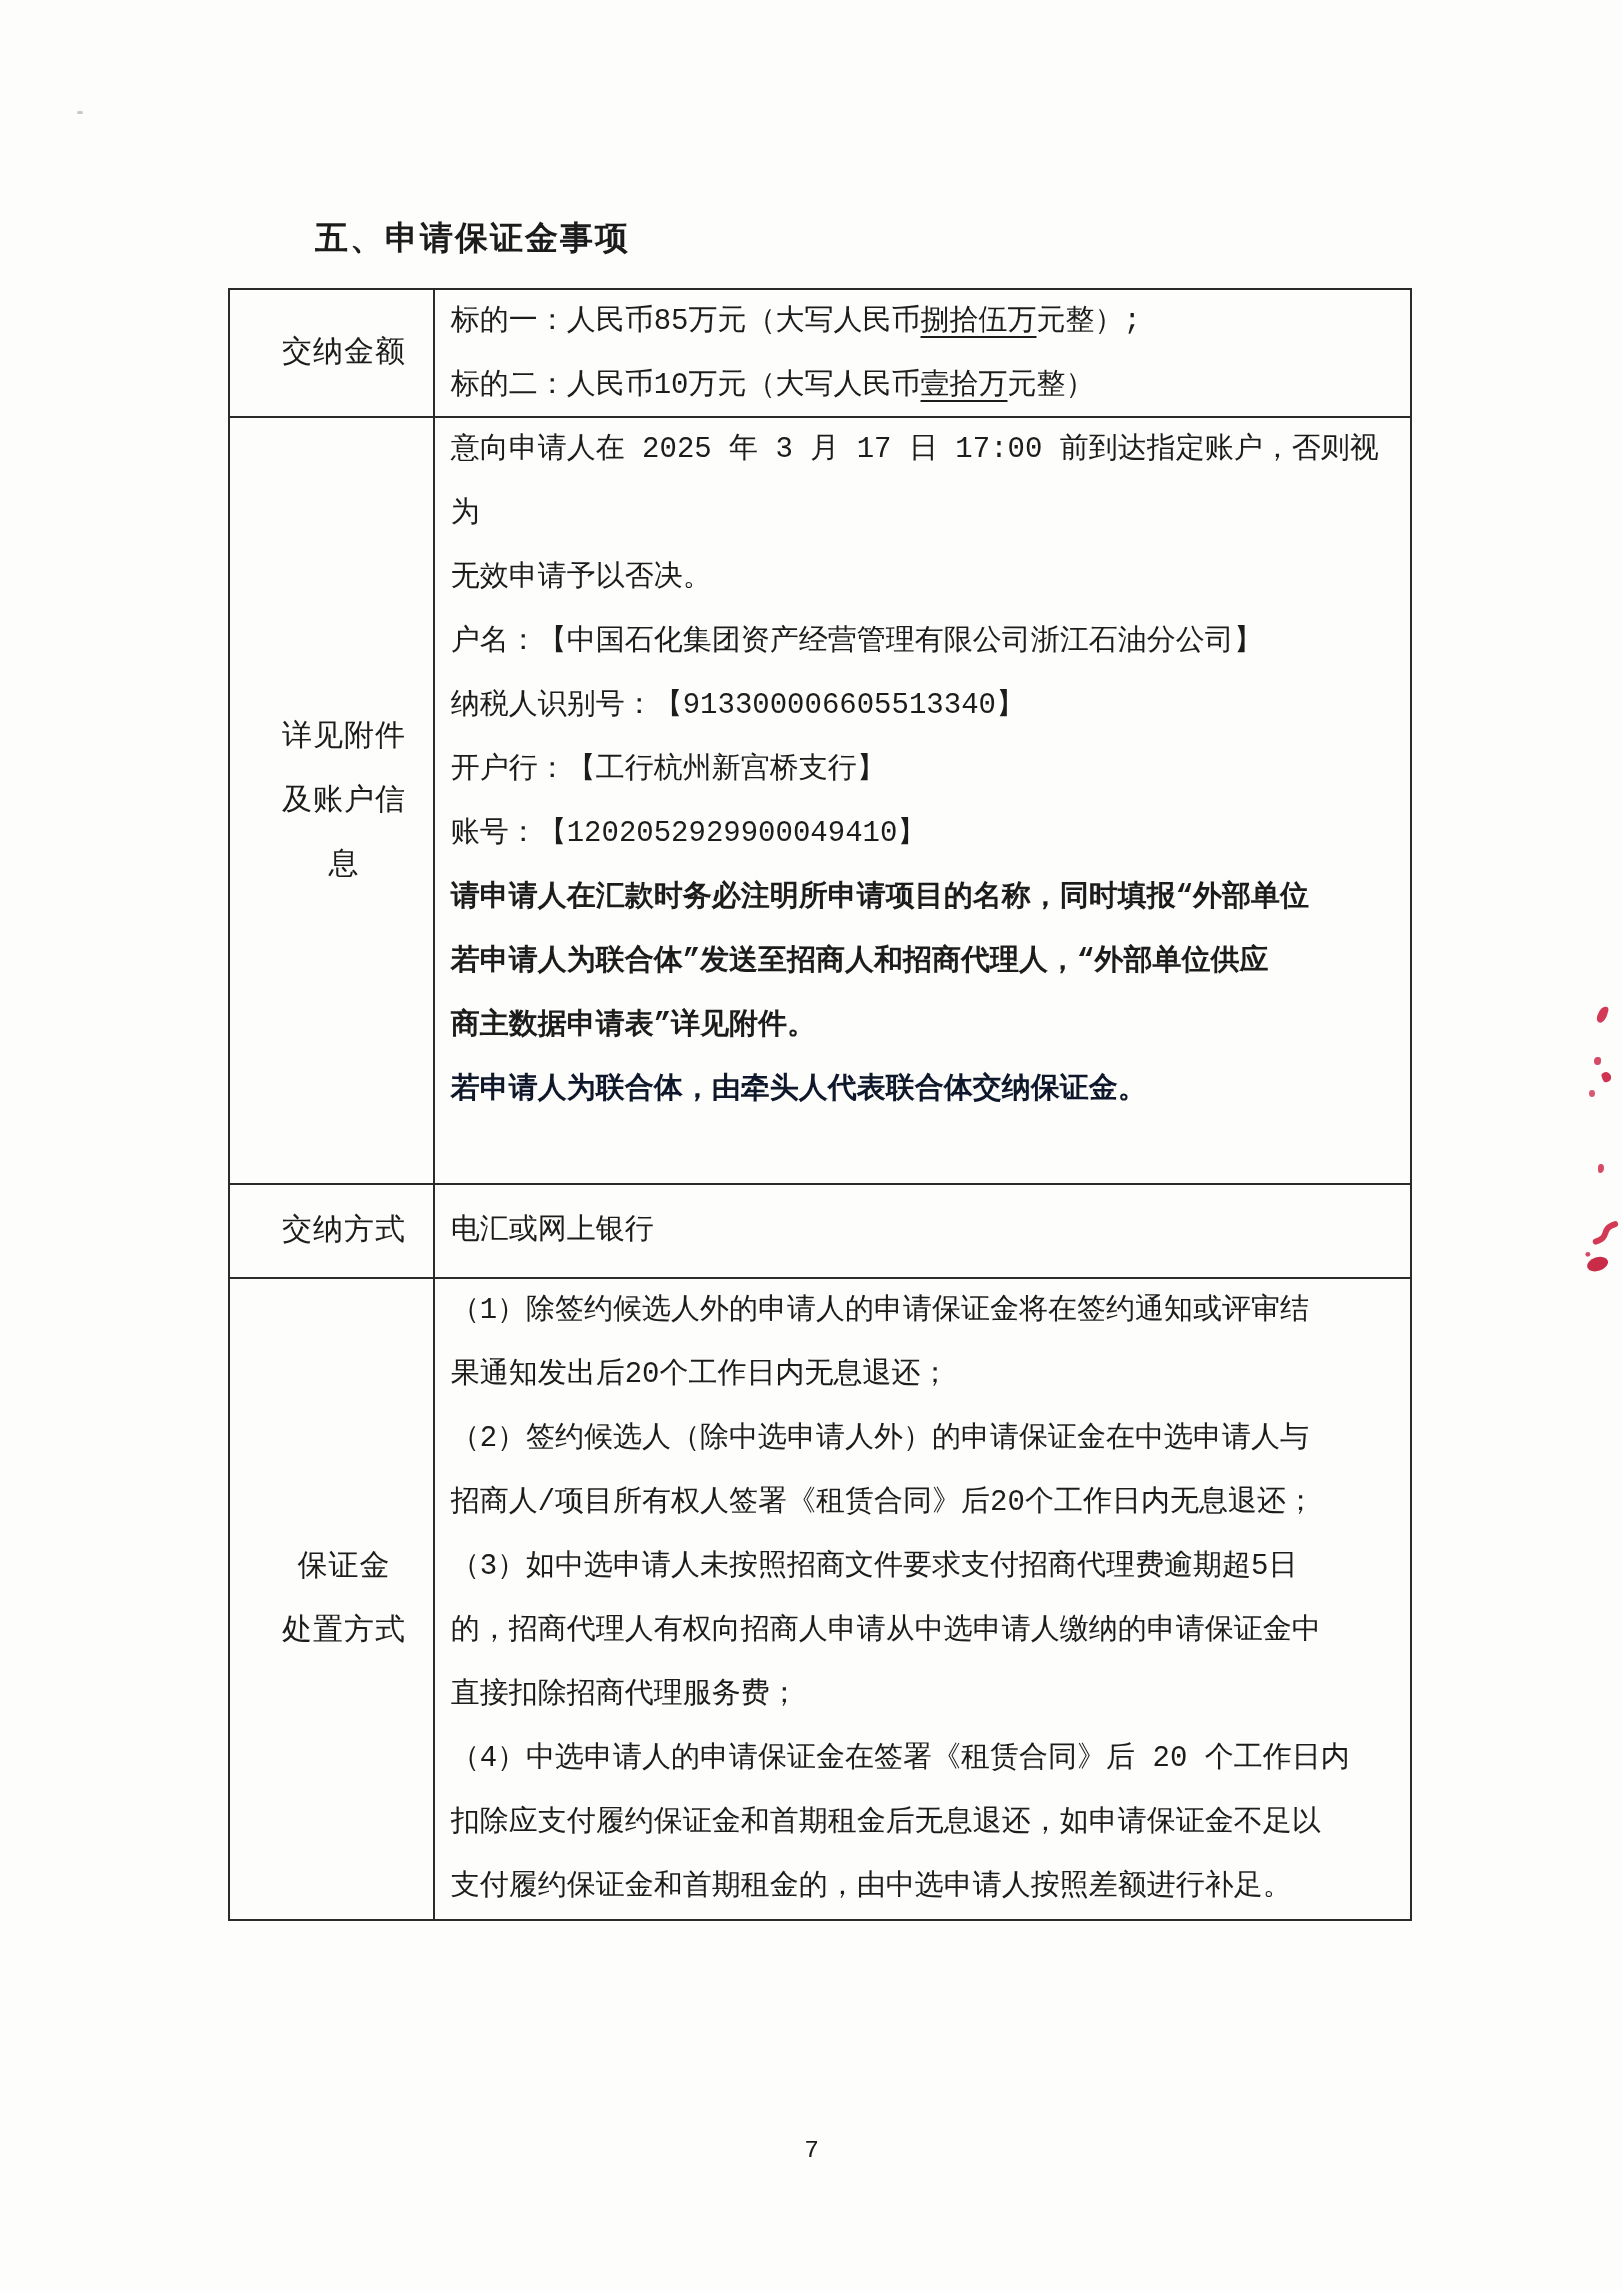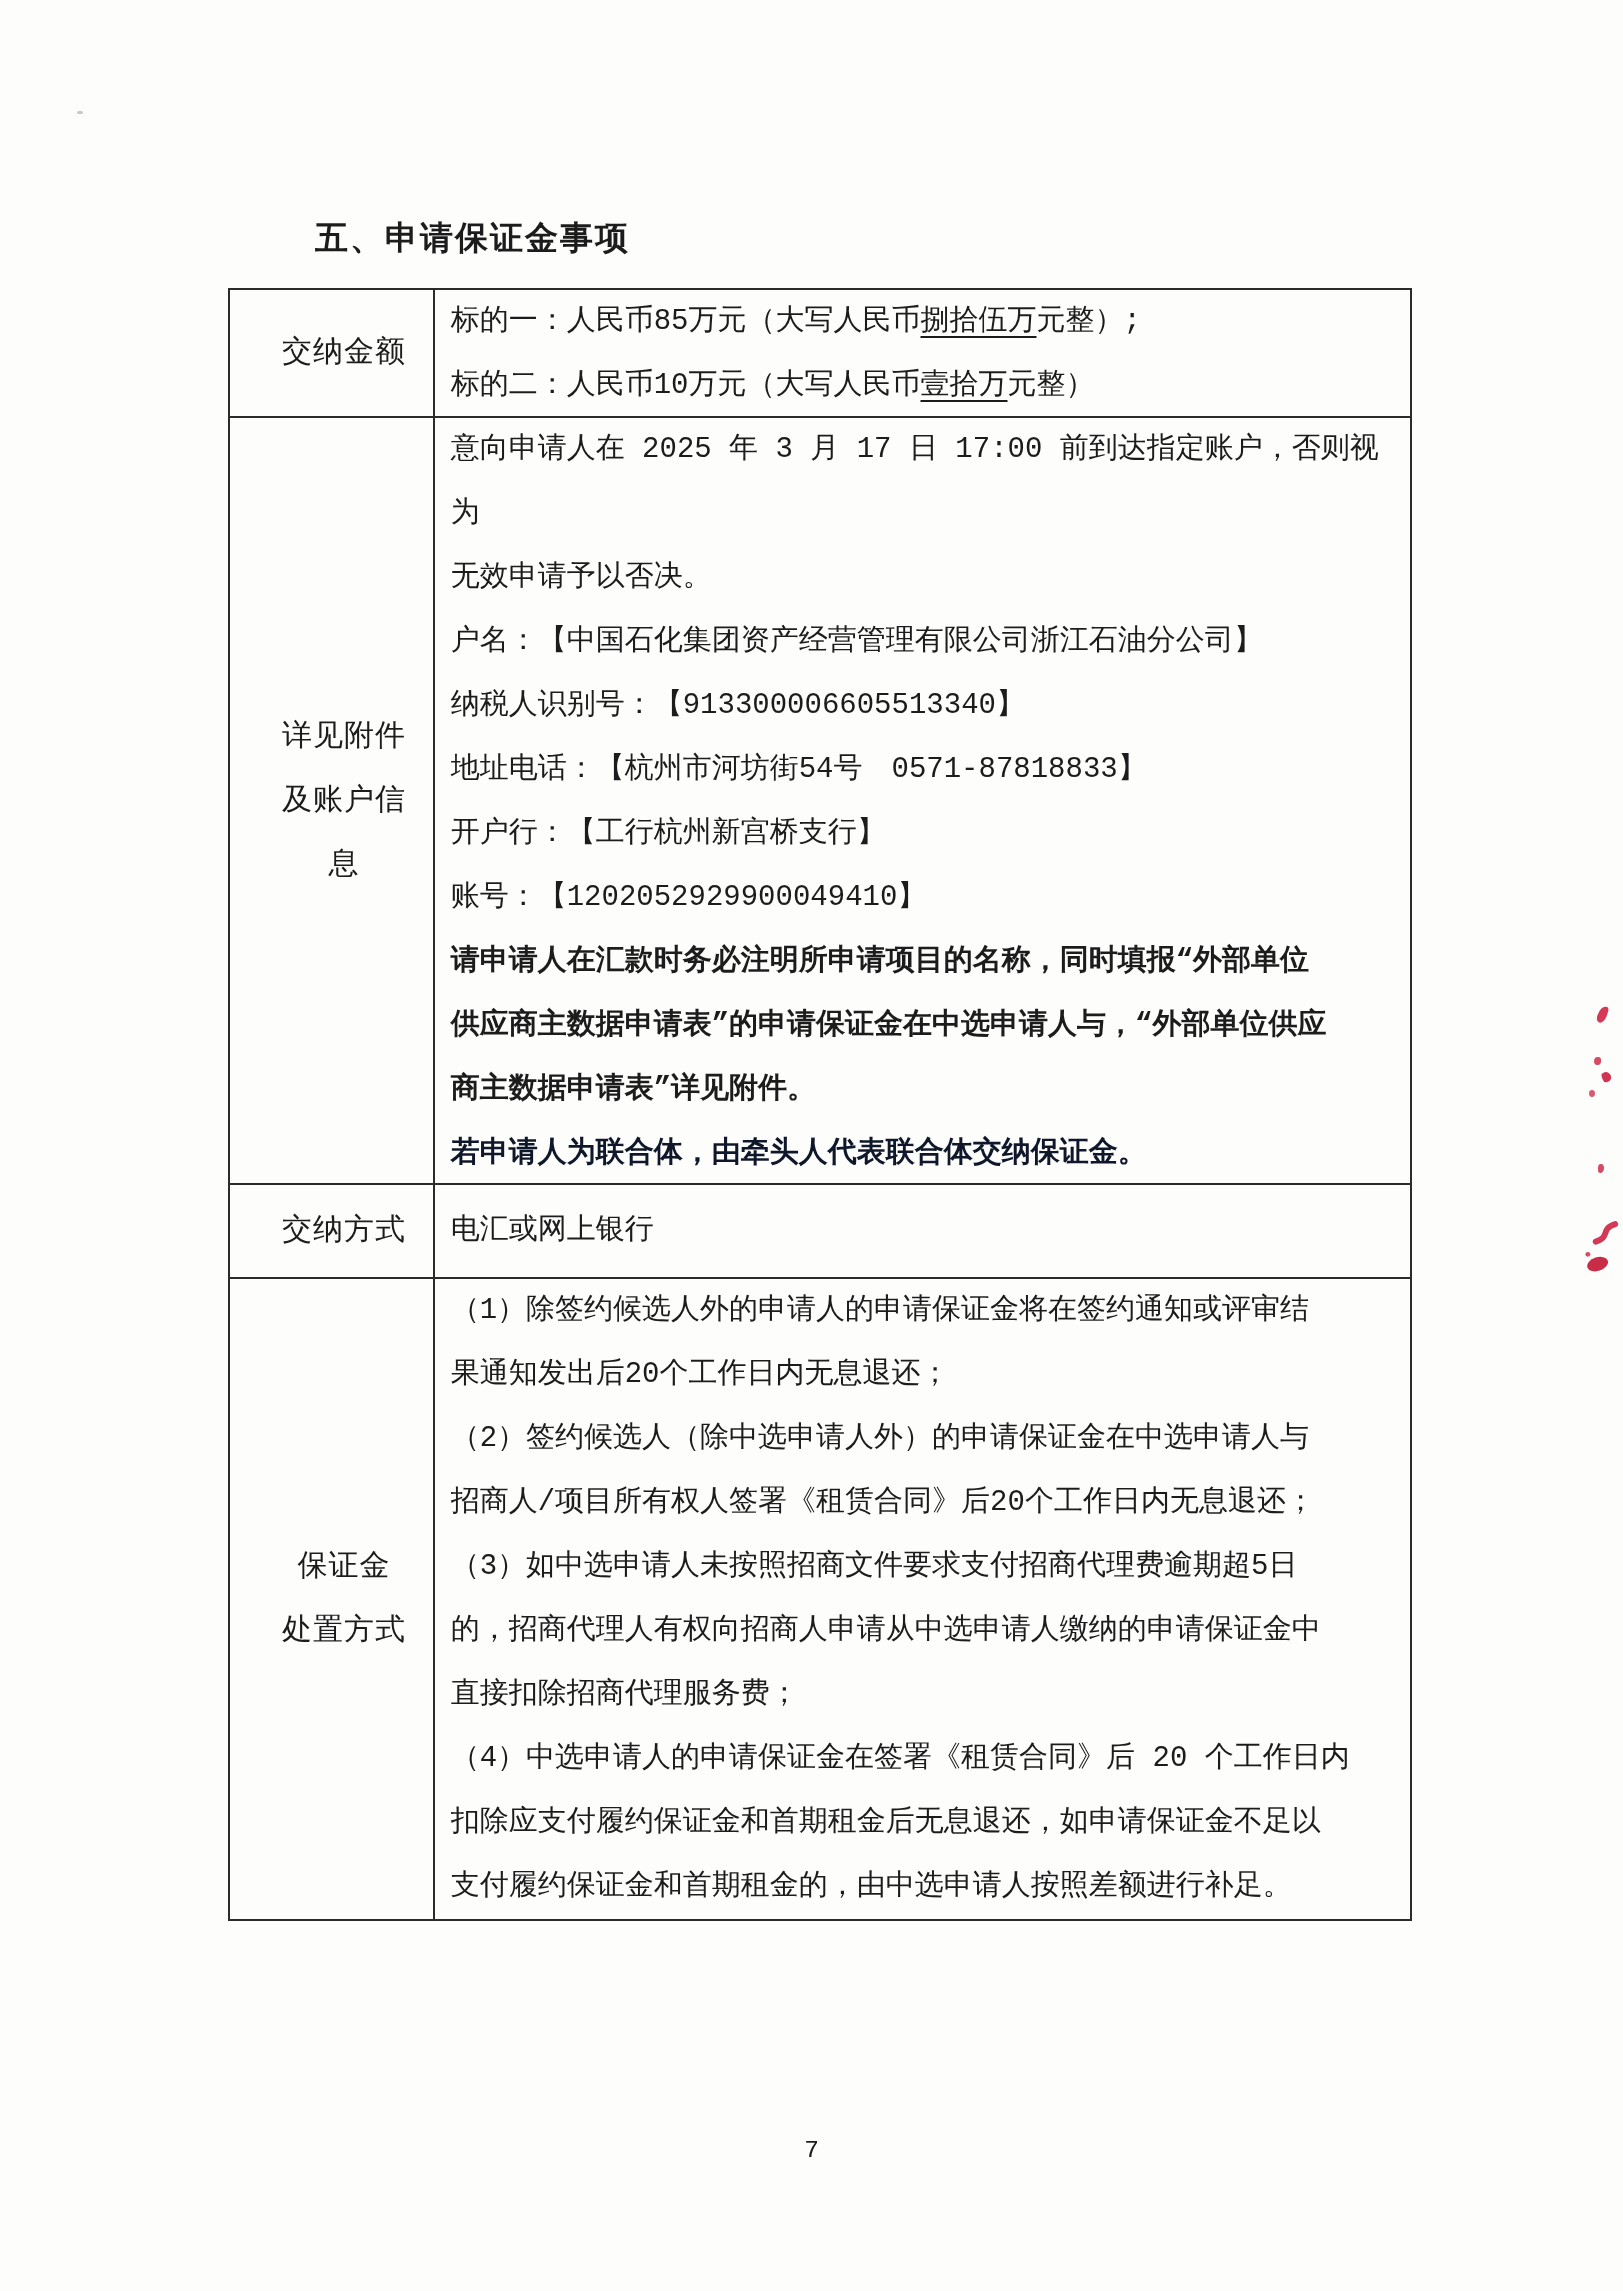--- a/index.html
+++ b/index.html
@@ -83,25 +83,24 @@
       <div class="label-cell">
         <div>详见附件</div>
         <div>及账户信</div>
         <div>息</div>
       </div>
       <div class="content-cell">
         <div class="cell-line">意向申请人在 2025 年 3 月 17 日 17:00 前到达指定账户，否则视为</div>
         <div class="cell-line">无效申请予以否决。</div>
         <div class="cell-line">户名：【中国石化集团资产经营管理有限公司浙江石油分公司】</div>
         <div class="cell-line">纳税人识别号：【913300006605513340】</div>
-        <div class="cell-line">地址电话：【杭州市河坊街54号　0571-87818833】</div>
         <div class="cell-line">开户行：【工行杭州新宫桥支行】</div>
         <div class="cell-line">账号：【1202052929900049410】</div>
         <div class="cell-line b">请申请人在汇款时务必注明所申请项目的名称，同时填报“外部单位</div>
-        <div class="cell-line b">供应商主数据申请表”的申请保证金在中选申请人与，“外部单位供应</div>
+        <div class="cell-line b">若申请人为联合体”发送至招商人和招商代理人，“外部单位供应</div>
         <div class="cell-line b">商主数据申请表”详见附件。</div>
         <div class="cell-line b red">若申请人为联合体，由牵头人代表联合体交纳保证金。</div>
       </div>
     </div>
 
     <div class="t-row r3">
       <div class="label-cell">
         <div>交纳方式</div>
       </div>
       <div class="content-cell">

